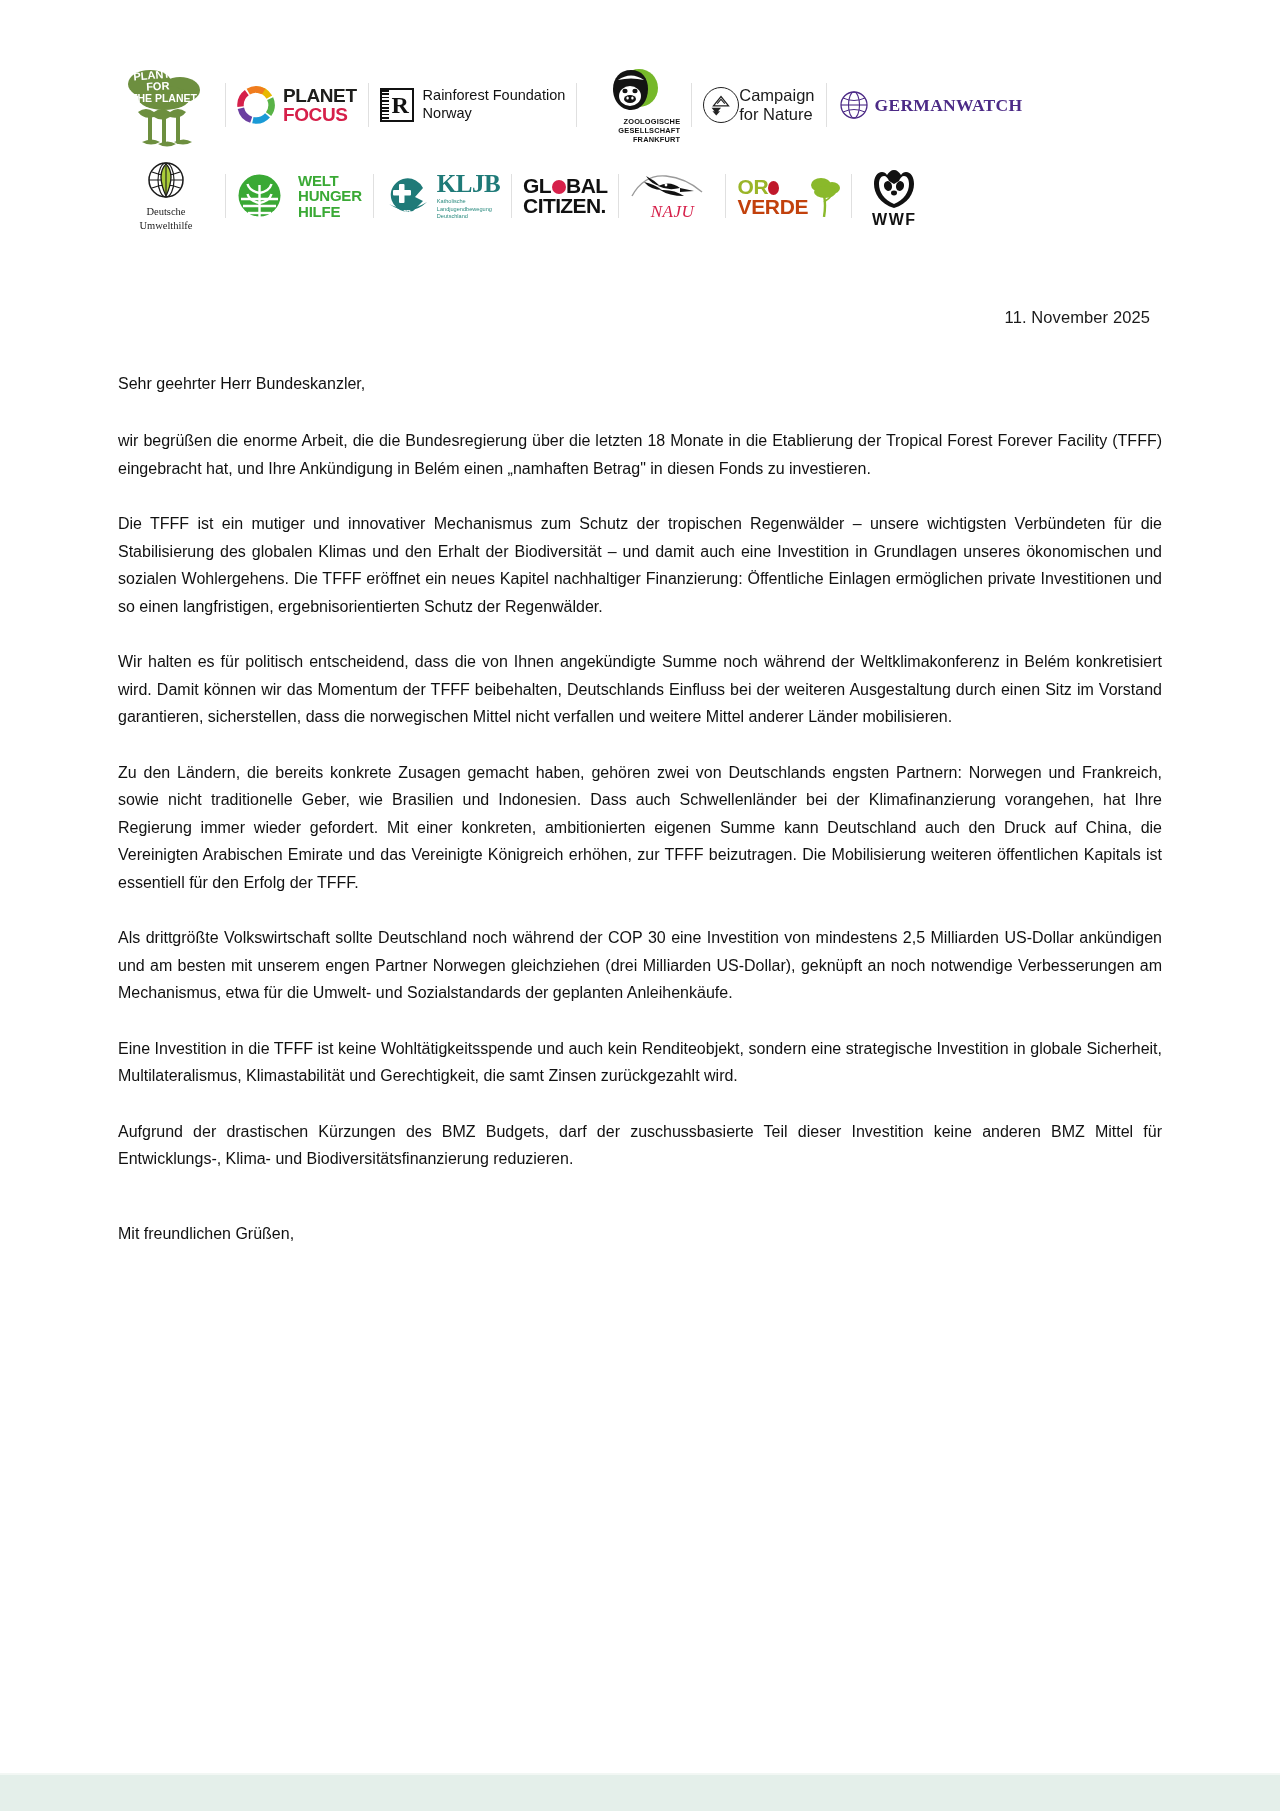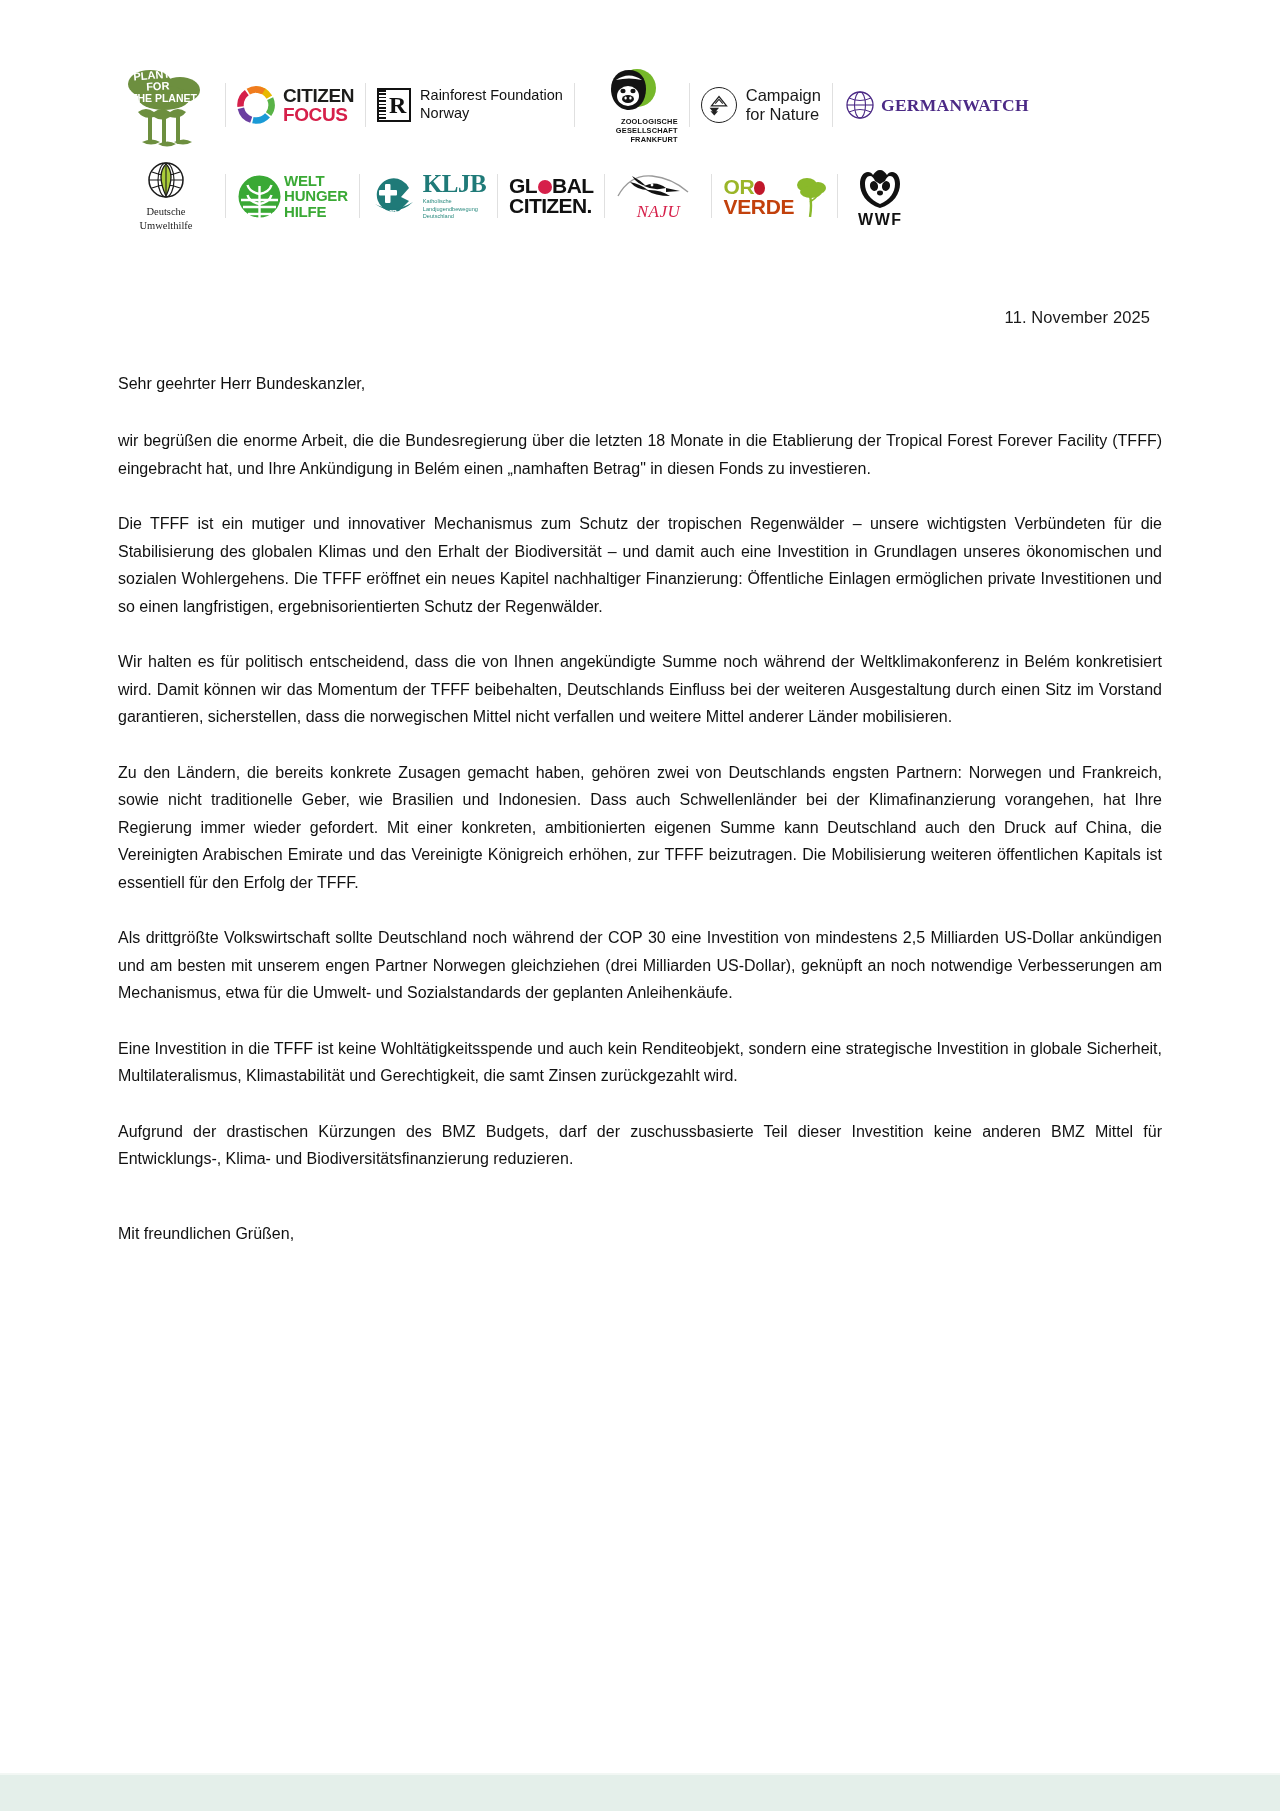--- a/index.html
+++ b/index.html
@@ -75,21 +75,21 @@
   }
   .rfn-mark span { margin-left: 7px; }
   .rfn-text { font-size: 14.5px; line-height: 1.22; color: #111; }
 
   
   .zgf { width: 92px; text-align: right; }
   .zgf-mark { width: 50px; height: 48px; margin: 0 auto 3px auto; position: relative; }
   .zgf-text { font-size: 7.4px; font-weight: bold; line-height: 1.25; letter-spacing: 0.2px; color: #111; }
 
   
-  .cfn { display: flex; align-items: center; gap: 9px; }
+  .cfn { display: flex; align-items: center; gap: 0; }
   .cfn-circle {
     width: 36px; height: 36px; border-radius: 50%;
     border: 1.4px solid #222;
     position: relative;
   }
   .cfn-text { font-size: 16.5px; line-height: 1.18; color: #1a1a1a; }
 
   
   .gw { display: flex; align-items: center; gap: 5px; }
   .gw-globe { width: 32px; height: 32px; position: relative; }
@@ -103,21 +103,21 @@
 
   
   .duh { width: 96px; text-align: center; }
   .duh-globe { width: 42px; height: 42px; margin: 0 auto 4px auto; position: relative; }
   .duh-text {
     font-family: "Liberation Serif", serif;
     font-size: 10.5px; line-height: 1.3; color: #222;
   }
 
   
-  .whh { display: flex; align-items: flex-end; gap: 2px; }
+  .whh { display: flex; align-items: flex-start; gap: 16px; }
   .whh-mark { width: 45px; height: 45px; position: relative; }
   .whh-text { line-height: 1.02; font-weight: bold; font-size: 15px; color: #3aa935; letter-spacing: -0.2px; }
 
   
   .kljb { display: flex; align-items: center; gap: 6px; }
   .kljb-mark { width: 46px; height: 44px; position: relative; }
   .kljb-text { line-height: 1.0; }
   .kljb-text .k1 {
     font-weight: bold; font-size: 25px; color: #1f7a78; letter-spacing: -0.5px;
     font-family: "Liberation Serif", serif;
@@ -257,21 +257,21 @@
               <circle cx="19" cy="19" r="15.5" fill="none" stroke="#e8b800" stroke-width="6.5" stroke-dasharray="16 81" transform="rotate(-90 19 19)"></circle>
               <circle cx="19" cy="19" r="15.5" fill="none" stroke="#59b347" stroke-width="6.5" stroke-dasharray="16 81" transform="rotate(-24 19 19)"></circle>
               <circle cx="19" cy="19" r="15.5" fill="none" stroke="#1a9ad6" stroke-width="6.5" stroke-dasharray="16 81" transform="rotate(42 19 19)"></circle>
               <circle cx="19" cy="19" r="15.5" fill="none" stroke="#6b3fa0" stroke-width="6.5" stroke-dasharray="16 81" transform="rotate(108 19 19)"></circle>
               <circle cx="19" cy="19" r="15.5" fill="none" stroke="#d6204a" stroke-width="6.5" stroke-dasharray="16 81" transform="rotate(174 19 19)"></circle>
               <circle cx="19" cy="19" r="15.5" fill="none" stroke="#f07c1e" stroke-width="6.5" stroke-dasharray="16 81" transform="rotate(240 19 19)"></circle>
               <circle cx="19" cy="19" r="8.2" fill="#ffffff"></circle>
             </svg>
           </div>
           <div class="cf-text">
-            <div class="t1">CITIZEN</div>
+            <div class="t1">PLANET</div>
             <div class="t2">FOCUS</div>
           </div>
         </div>
       </div>
 
       <div class="sep"></div>
 
       <div class="logo-cell">
         <div class="rfn">
           <div class="rfn-mark">

